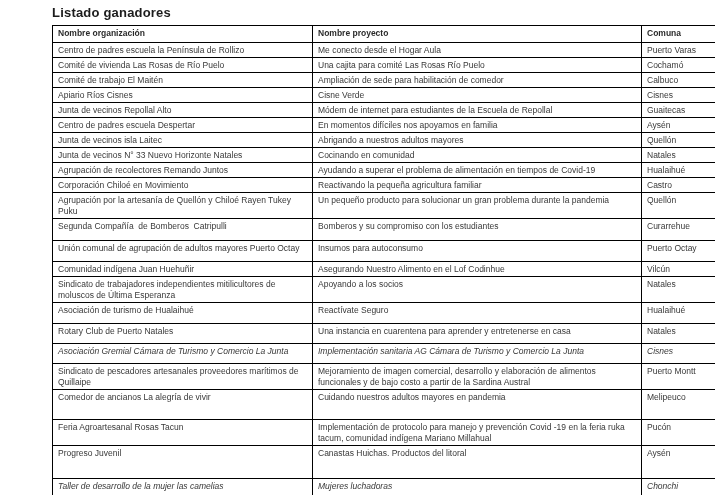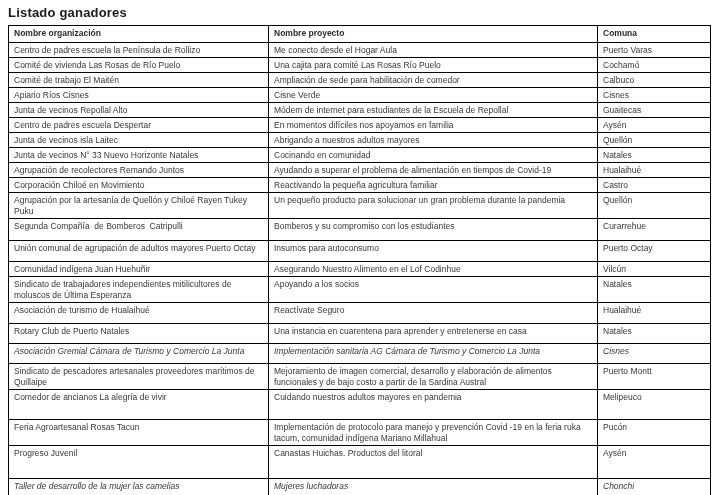--- a/index.html
+++ b/index.html
@@ -6,20 +6,21 @@
     margin: 0;
     padding: 0;
     background: #ffffff;
     width: 715px;
     height: 495px;
     overflow: hidden;
     font-family: "Liberation Sans", sans-serif;
   }
   .page {
     padding: 5px 5px 0 8px;
+    margin-left: 44px;
   }
   .doc-title {
     font-size: 13px;
     font-weight: 700;
     color: #1c1c1c;
     margin: 0 0 5px 0;
     letter-spacing: 0.2px;
   }
   table.winners {
     border-collapse: collapse;

